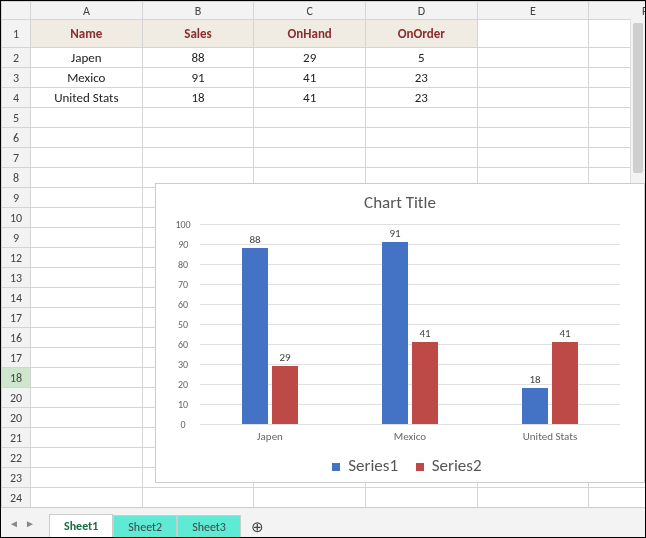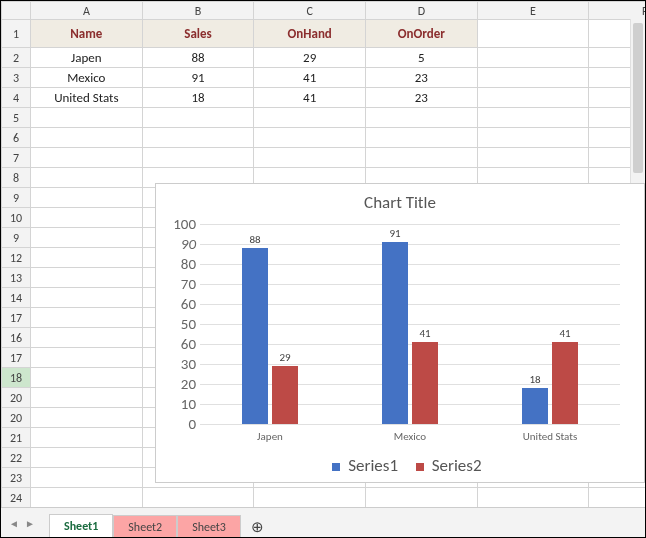--- a/index.html
+++ b/index.html
@@ -88,22 +88,22 @@
   }
   .gridline {
     position: absolute;
     left: 0; right: 0;
     border-top: 1px solid #e0e0e0;
   }
   .ytick {
     position: absolute;
     left: -30px;
     width: 26px;
-    text-align: right;
-    font-size: 15px;
+    text-align: center;
+    font-size: 10px;
     color: #666;
     transform: translateY(-50%);
   }
   .bars { position: absolute; inset: 0; }
   .bars svg { width: 100%; height: 100%; }
   .bar1 { fill: #4472c4; }
   .bar2 { fill: #bd4a46; }
   .dlabel { font-size: 11px; fill: #444; text-anchor: middle; }
   .catlabel {
     position: absolute;
@@ -138,21 +138,21 @@
     border-top: 1px solid #ccc;
     display: flex;
     align-items: flex-end;
     padding-left: 48px;
     font-size: 12px;
   }
   .tab {
     padding: 4px 14px;
     border: 1px solid #ccc;
     border-bottom: none;
-    background: #fca5a5;
+    background: #5eead4;
     margin-right: 0px;
     color: #444;
     cursor: pointer;
     position: relative;
     top: 1px;
   }
   .tab.active {
     background: #fff;
     font-weight: bold;
     border-bottom: 1px solid #fff;

